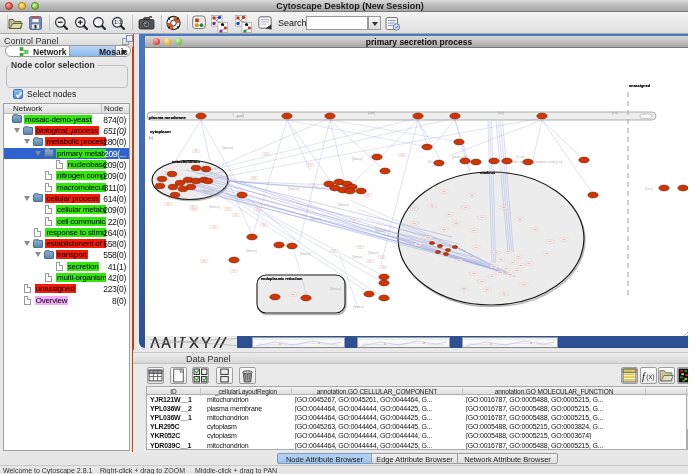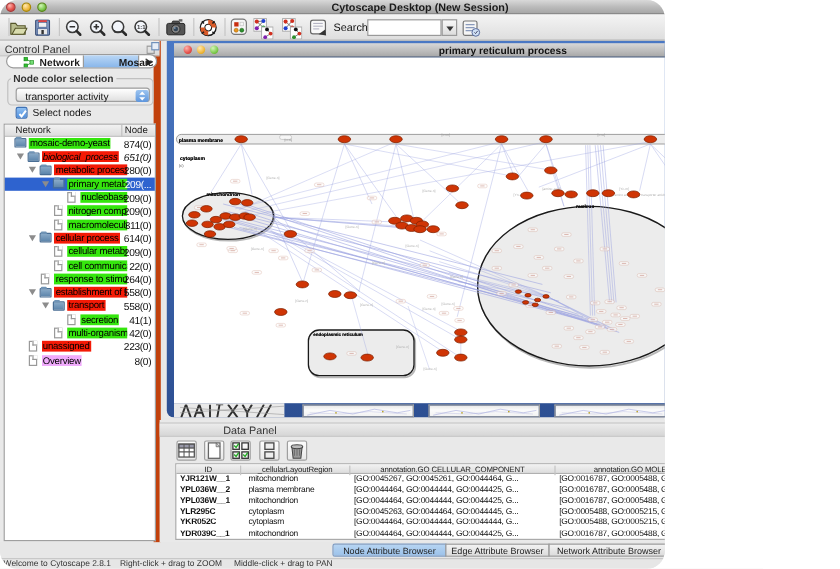--- a/index.html
+++ b/index.html
@@ -1,35 +1,35 @@
 <!DOCTYPE html>
 <html><head>
 <meta charset="utf-8">
 <style>
 * { margin:0; padding:0; box-sizing:border-box; }
 svg { display:block; }
 html,body { width:700px; height:474px; overflow:hidden; font-family:"Liberation Sans", sans-serif; }
-#app { position:relative; width:554px; height:474px; background:#e7e7e7; overflow:hidden;border-radius:15px;}
+#app { position:relative; width:688px; height:474px; background:#e7e7e7; overflow:hidden;}
 .abs { position:absolute; }
 
 
 #titlebar { left:0; top:0; width:700px; height:12px;
   background:linear-gradient(#d9d9d9,#bcbcbc 50%,#a6a6a6);
   border-bottom:1px solid #777; }
 #titlebar .tl { width:8px; height:8px; border-radius:50%; top:2px; }
 #title-text { width:700px; text-align:center; top:1px; font-size:9px; font-weight:bold; color:#1a1a1a; }
 
 
 #toolbar { left:0; top:12px; width:700px; height:22px;
   background:linear-gradient(#f4f4f4,#dedede);
   border-bottom:1px solid #a8a8a8; }
 .tsep { top:3px; width:1px; height:15px; background:#c6c6c6; }
 
 
-#cpanel { left:0; top:34px; width:134px; height:418px; background:#e9e9e9; border-right:6px solid #c2410c;}
+#cpanel { left:0; top:34px; width:134px; height:418px; background:#e9e9e9; border-right:2px solid #c2410c;}
 #cpanel-head { left:0; top:0; width:133px; height:13px; background:linear-gradient(#efefef,#dadada); border-bottom:1px solid #c6c6c6; }
 #cpanel-head span { position:absolute; left:4px; top:2px; font-size:9px; color:#333; }
 #cp-tabs { left:5px; top:11px; width:126px; height:12px; background:#fff; border:1px solid #9a9a9a; border-radius:6px; overflow:hidden;}
 #tab-mosaic { left:63px; top:0; width:47px; height:12px; background:linear-gradient(#bad7f6,#7fb0e8); border-left:1px solid #9a9a9a; border-right:1px solid #9a9a9a;}
 #tab-arrow { left:110px; top:0; width:16px; height:12px; }
 #cp-tabs .lbl { font-size:8.5px; font-weight:bold; color:#1a1a1a; top:1px; }
 #groupbox { left:6px; top:31px; width:122px; height:23px; border:1px solid #c0c0c0; border-radius:4px; }
 #groupbox-label { left:9px; top:26px; font-size:8.5px; font-weight:bold; color:#333; background:#e9e9e9; padding:0 2px;}
 #combo1 { left:13px; top:39px; width:112px; height:12px; background:linear-gradient(#ffffff,#e0e0e0); border:1px solid #9f9f9f; border-radius:3px; }
 #combo1 .ct { position:absolute; left:7px; top:1px; font-size:8.5px; color:#111; }
@@ -211,29 +211,20 @@
       <span class="lbl abs" style="left:27px;">Network</span>
       <div id="tab-mosaic" class="abs">
           <span class="lbl abs" style="width:100%;text-align:center;padding-left:29px;">Mosaic</span>
         </div>
       <div id="tab-arrow" class="abs">
           <div style="position:absolute;left:6px;top:3px;width:0;height:0;border-top:3.5px solid transparent;border-bottom:3.5px solid transparent;border-left:5px solid #222;"></div>
         </div>
     </div>
     <div id="groupbox" class="abs"></div>
     <div id="groupbox-label" class="abs">Node color selection</div>
-    <div id="combo1" class="abs">
-      <span class="ct">transporter activity</span>
-      <div class="step">
-          <svg width="11" height="10" viewBox="0 0 11 10">
-            <path d="M5.5 1.2 L8 4 L3 4 Z" fill="#fff"></path>
-            <path d="M5.5 8.8 L8 6 L3 6 Z" fill="#fff"></path>
-          </svg>
-        </div>
-    </div>
     <div id="chk" class="abs">
         <svg width="10" height="10" viewBox="0 0 10 10">
           <path d="M2.2 5 L4 7 L7.6 2.2" stroke="#fff" stroke-width="1.6" fill="none"></path>
         </svg>
       </div>
     <div id="chk-label" class="abs">Select nodes</div>
     <div id="treebox" class="abs">
       <div id="tree-head" class="abs">
           <span class="h1">Network</span>
           <span class="h2">Node</span>
@@ -334,21 +325,21 @@
         </div>
     </div>
   </div>
 
   <div id="mdi" class="abs">
     <div id="netwin" class="abs">
       <div id="netwin-title" class="abs">
         <div class="tl abs" style="left:8px;  background:radial-gradient(circle at 35% 30%,#ffb3ad,#e4504a 60%,#b33);"></div>
         <div class="tl abs" style="left:19px; background:radial-gradient(circle at 35% 30%,#ffe9b0,#efb73e 60%,#c90);"></div>
         <div class="tl abs" style="left:30px; background:radial-gradient(circle at 35% 30%,#d3f5b5,#7ccb4e 60%,#591);"></div>
-        <div class="t">primary reticulum process</div>
+        <div class="t">primary secretion process</div>
       </div>
       <div id="netcanvas" class="abs">
           <svg width="548" height="288" viewBox="0 0 548 288">
             <rect x="2" y="64" width="509" height="8" rx="4" fill="#ededed" stroke="#9a9a9a" stroke-width="0.8"></rect>
 <text x="4.0" y="70.5" font-size="4.2" fill="#111" font-weight="bold" text-anchor="start" font-family="Liberation Sans">plasma membrane</text>
 <text x="4.0" y="91.0" font-size="3.4" fill="#555" text-anchor="start" font-family="Liberation Sans">(c)</text>
 <text x="5.0" y="85.0" font-size="4.2" fill="#111" font-weight="bold" text-anchor="start" font-family="Liberation Sans">cytoplasm</text>
 <ellipse cx="45.8" cy="133.2" rx="38" ry="19.5" fill="none" stroke="#9a9a9a" stroke-width="1.3" opacity="0.7"></ellipse>
 <ellipse cx="45" cy="132" rx="38" ry="19.5" fill="#ececec" stroke="#1a1a1a" stroke-width="1.1"></ellipse>
 <text x="27.0" y="115.0" font-size="4.0" fill="#111" font-weight="bold" text-anchor="start" font-family="Liberation Sans">mitochondrion</text>

